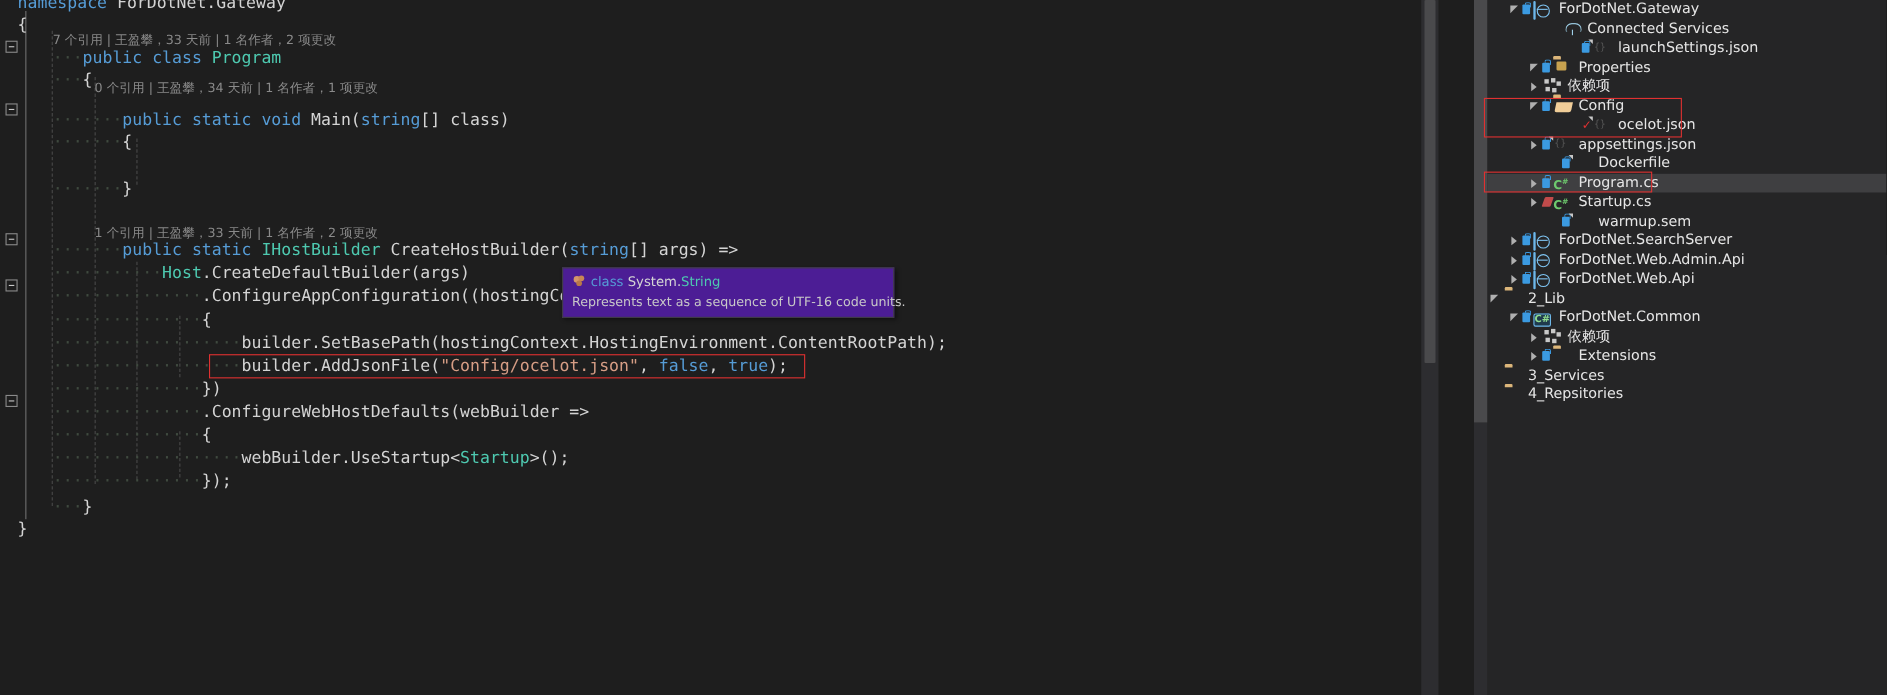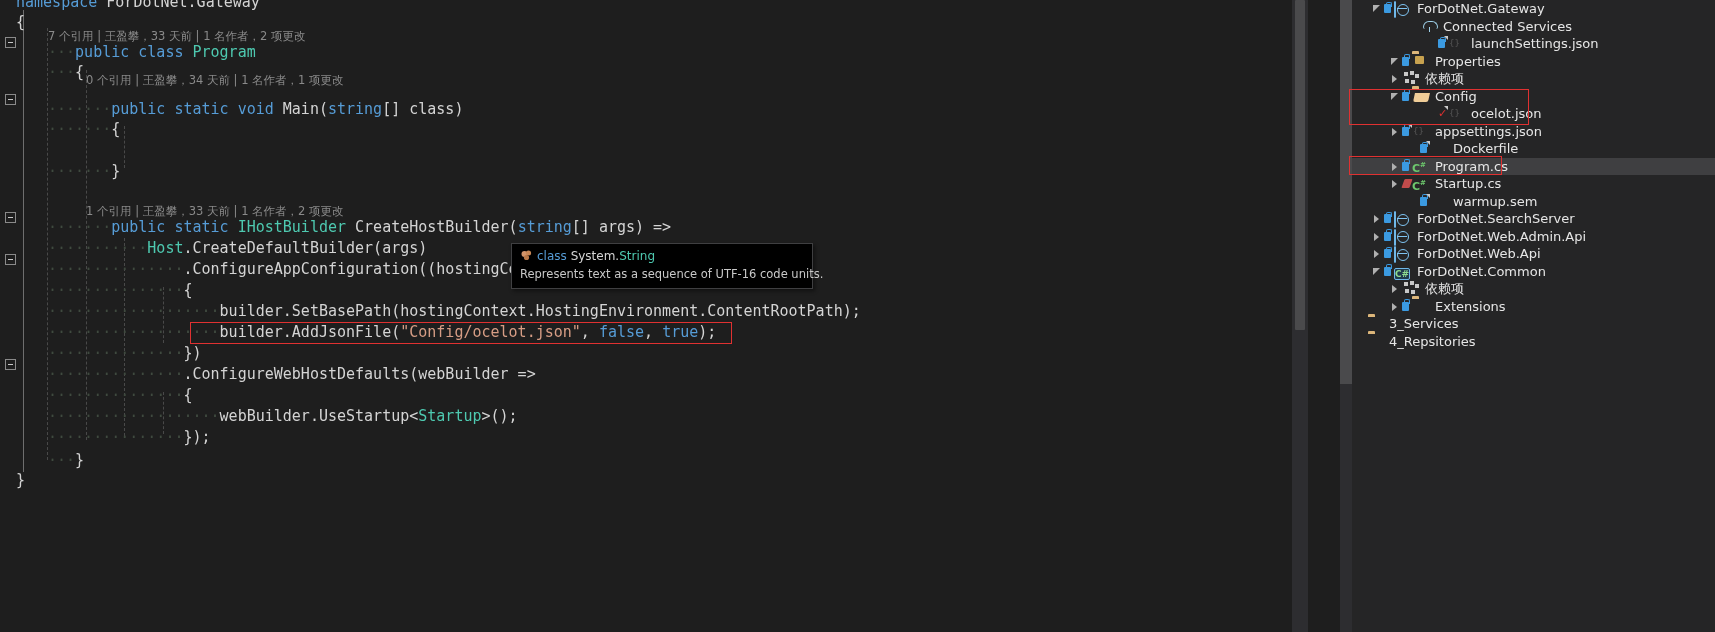--- a/index.html
+++ b/index.html
@@ -80,21 +80,21 @@
     position: absolute;
     border: 1px solid #e03131;
     pointer-events: none;
   }
 
   
   #tooltip {
     position: absolute;
     left: 511px; top: 243px;
     width: 302px; height: 46px;
-    background: #000000;
+    background: #4c1d95;
     border: 1px solid #3f3f41;
     box-shadow: 2px 2px 4px rgba(0,0,0,0.45);
     padding: 4px 8px 4px 8px;
     font-family: "DejaVu Sans", sans-serif;
   }
   #tooltip .ttline1 {
     font-size: 12px; line-height: 16px;
     white-space: nowrap;
   }
   #tooltip .ttline2 {
@@ -591,20 +591,26 @@
           <span class="ti"><span class="lockbadge"></span><span class="glyph ic-web"></span></span>
           <span class="tlabel">ForDotNet.Web.Admin.Api</span>
         </div>
         <div class="tree-row">
           <span style="display: inline-block; flex: 0 0 18px; height: 17.5px;"></span>
           <span class="tw collapsed"></span>
           <span class="ti"><span class="lockbadge"></span><span class="glyph ic-web"></span></span>
           <span class="tlabel">ForDotNet.Web.Api</span>
         </div>
         <div class="tree-row">
+          <span style="display: inline-block; flex: 0 0 0px; height: 17.5px;"></span>
+          <span class="tw expanded"></span>
+          <span class="ti narrow"><span class="glyph ic-folder"></span></span>
+          <span class="tlabel">2_Lib</span>
+        </div>
+        <div class="tree-row">
           <span style="display: inline-block; flex: 0 0 18px; height: 17.5px;"></span>
           <span class="tw expanded"></span>
           <span class="ti"><span class="lockbadge"></span><span class="glyph ic-csproj">C#</span></span>
           <span class="tlabel">ForDotNet.Common</span>
         </div>
         <div class="tree-row">
           <span style="display: inline-block; flex: 0 0 36px; height: 17.5px;"></span>
           <span class="tw collapsed"></span>
           <span class="ti narrow"><span class="glyph ic-deps"><i style="left:0;top:1px"></i><i style="left:6px;top:0"></i><i style="left:11px;top:3px"></i><i style="left:1px;top:8px"></i><i style="left:7px;top:9px"></i></span></span>
           <span class="tlabel">依赖项</span>

